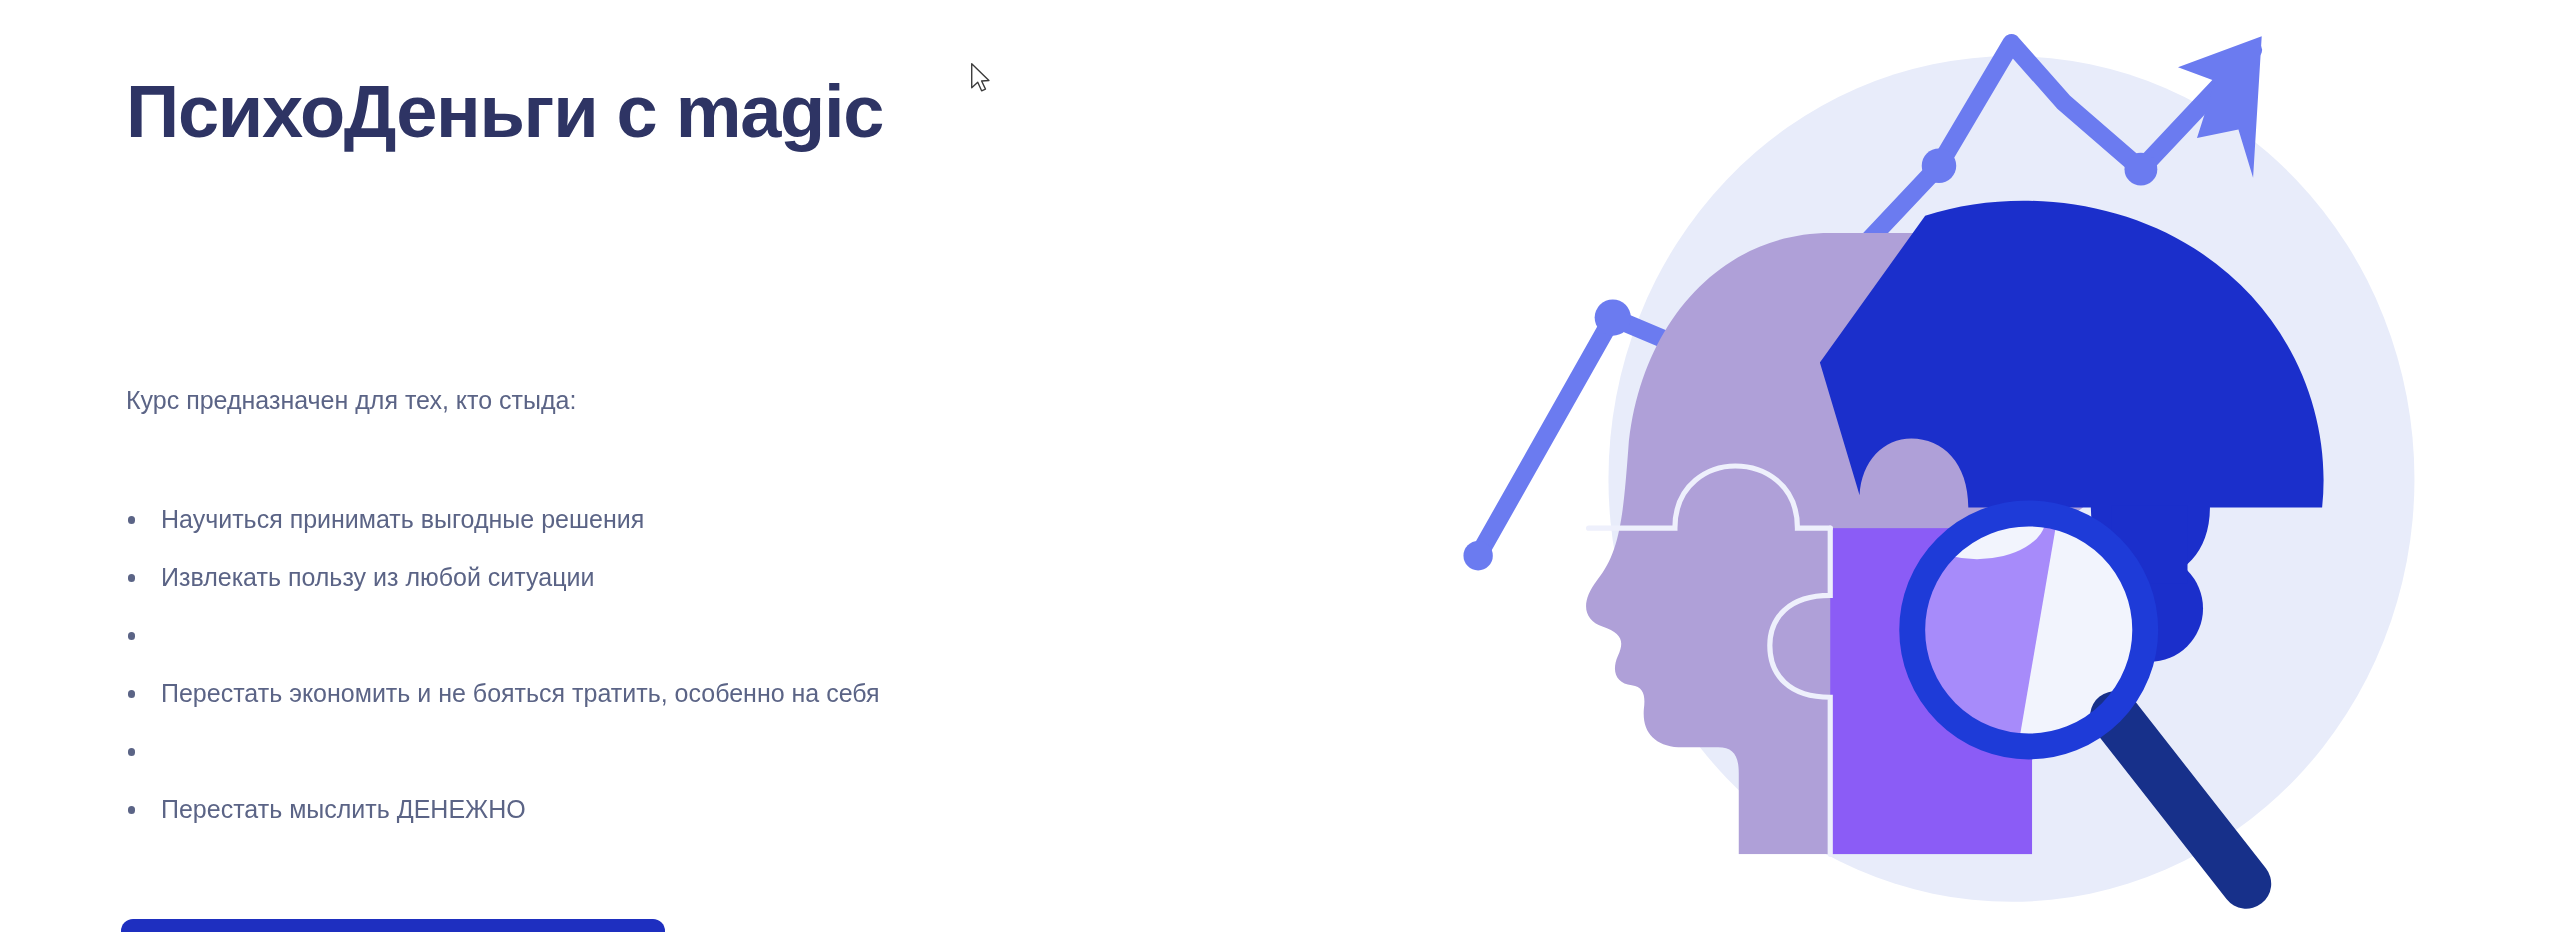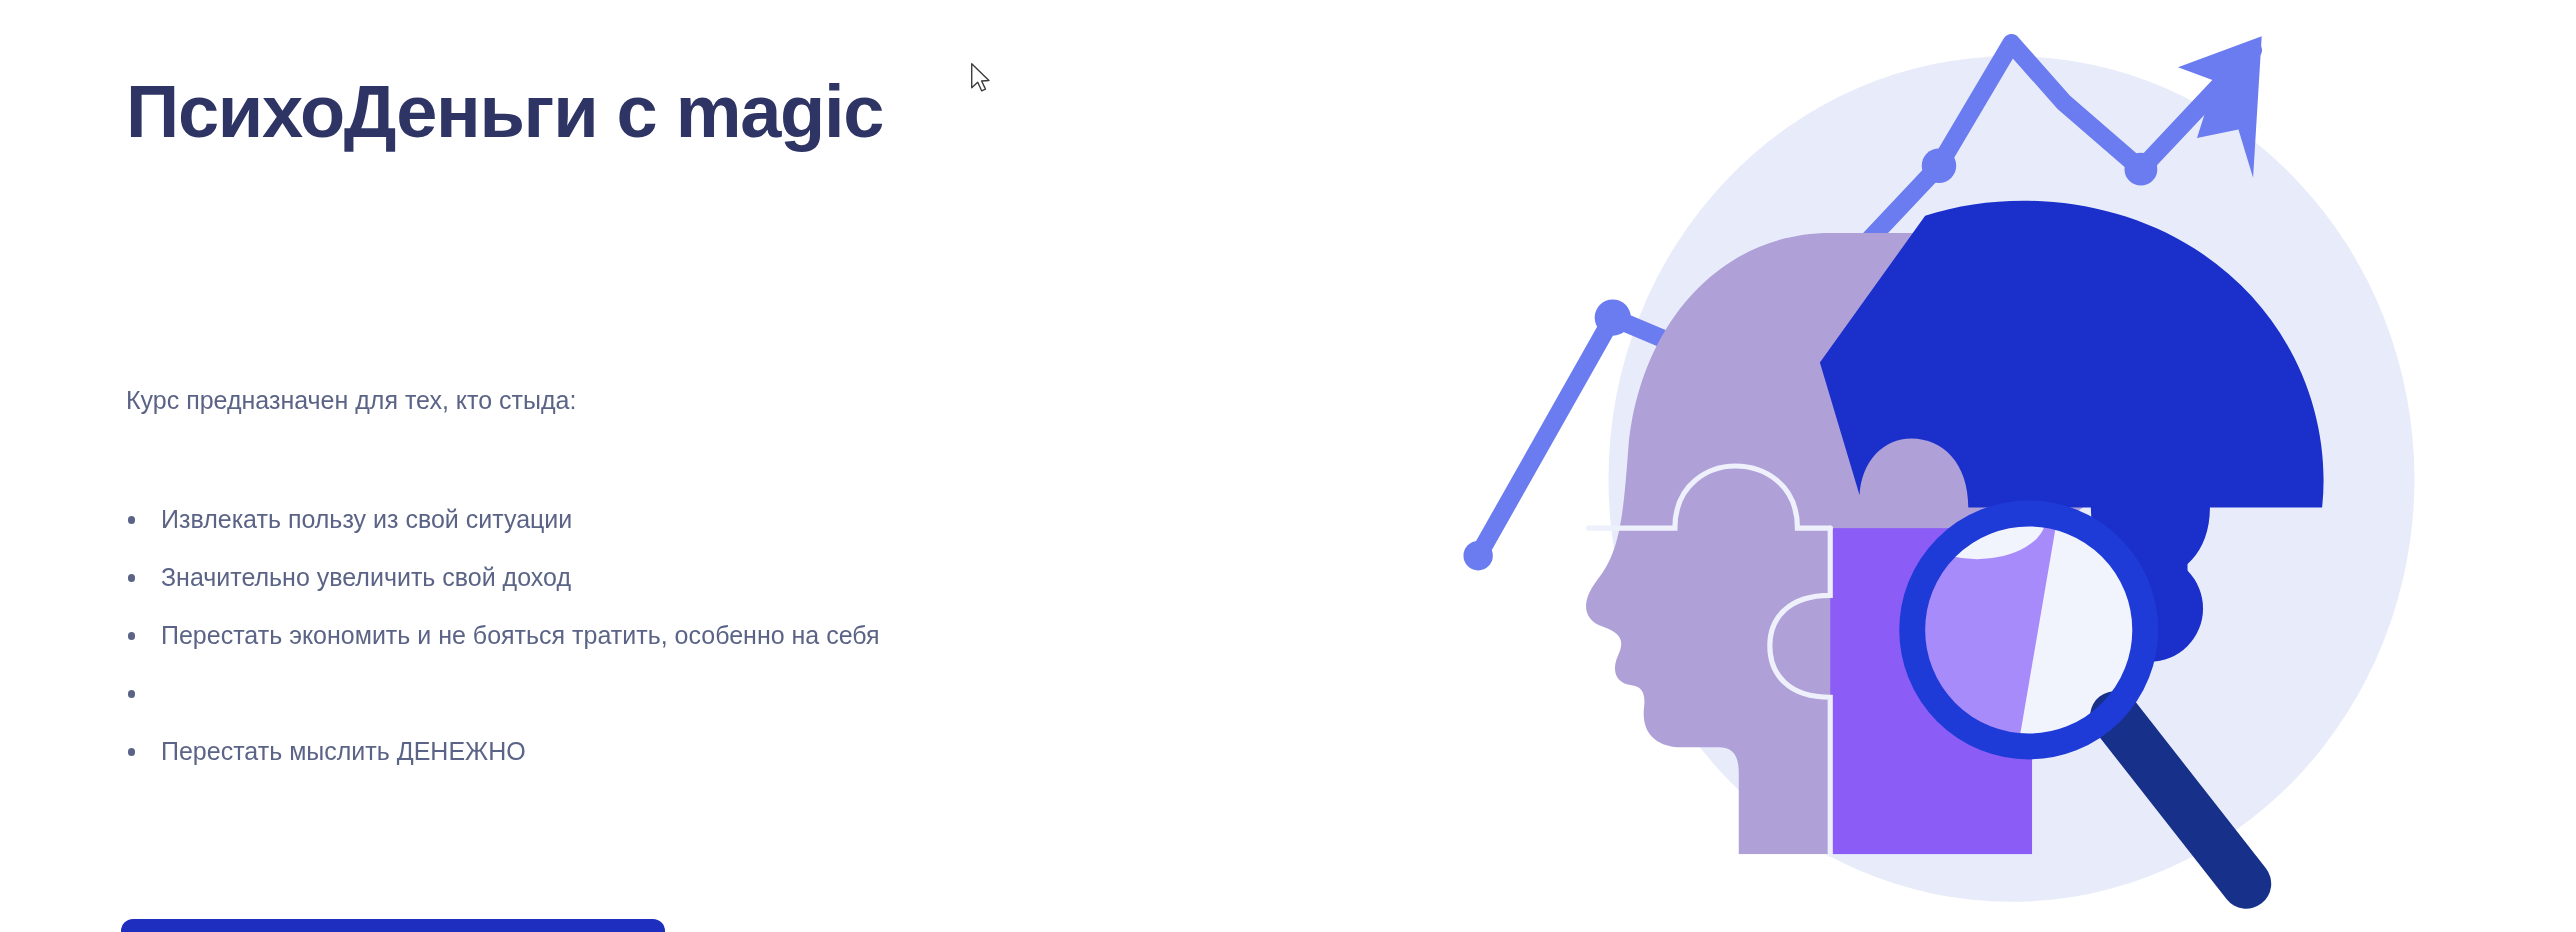--- a/index.html
+++ b/index.html
@@ -107,25 +107,28 @@
 
   <div class="left-col">
 
     <h1 class="page-title">ПсихоДеньги с magic</h1>
 
     <p class="intro-text">Курс предназначен для тех, кто стыда:</p>
 
     <ul class="bullet-list">
       <li class="bullet-item">
         <span class="bullet-dot"></span>
-        <span>Извлекать пользу из свой ситуации</span>
-      </li>
-      <li class="bullet-item">
-        <span class="bullet-dot"></span>
-        <span>Значительно увеличить свой доход</span>
+        <span>Научиться принимать выгодные решения</span>
+      </li>
+      <li class="bullet-item">
+        <span class="bullet-dot"></span>
+        <span>Извлекать пользу из любой ситуации</span>
+      </li>
+      <li class="bullet-item">
+        <span class="bullet-dot"></span>
       </li>
       <li class="bullet-item">
         <span class="bullet-dot"></span>
         <span>Перестать экономить и не бояться тратить, особенно на себя</span>
       </li>
       <li class="bullet-item">
         <span class="bullet-dot"></span>
       </li>
       <li class="bullet-item">
         <span class="bullet-dot"></span>

